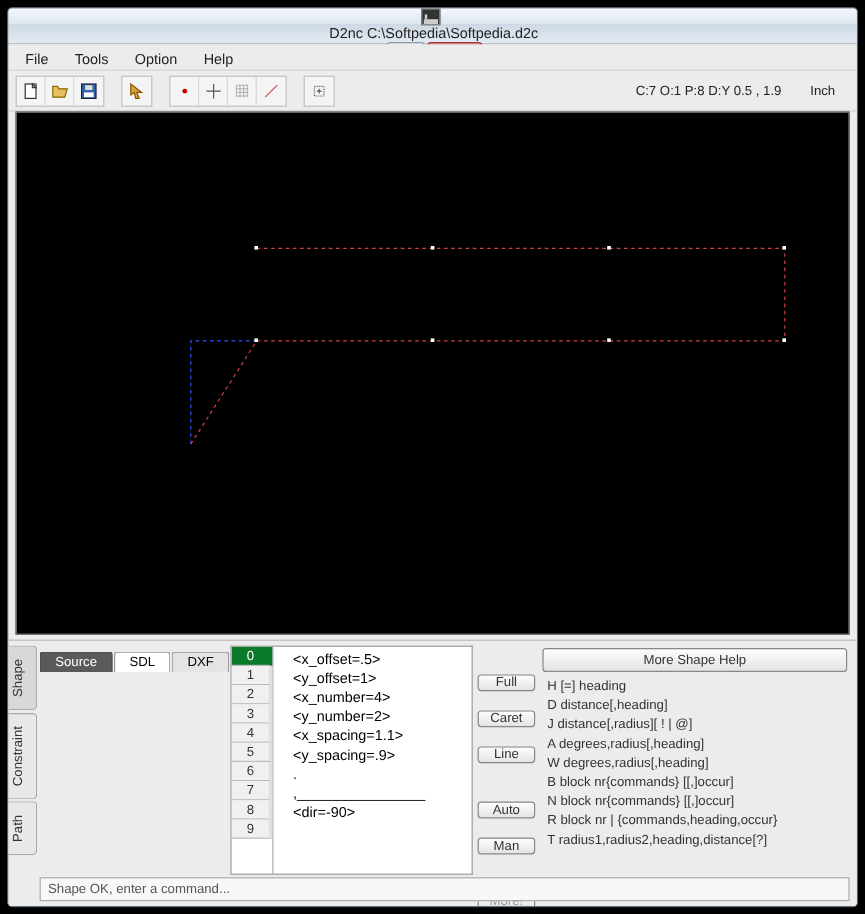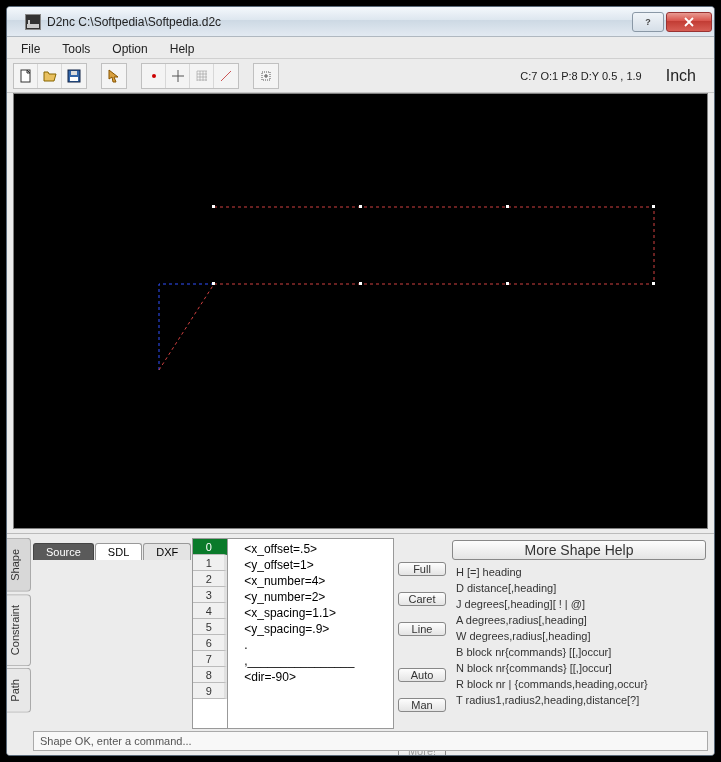--- a/index.html
+++ b/index.html
@@ -25,22 +25,23 @@
     border-radius: 4px;
     display: flex;
     flex-direction: column;
     overflow: hidden;
   }
   .titlebar {
     height: 30px;
     background: linear-gradient(to bottom, #f4f8fc 0%, #dde6ef 45%, #cdd9e4 46%, #e3eaf2 100%);
     display: flex;
     align-items: center;
-    padding: 0 2px 0 18px;
+    padding: 0 2px 0 4px;
     border-bottom: 1px solid #b0b8c0;
+    flex-direction: column;
   }
   .app-icon {
     width: 16px; height: 16px;
     background: #333;
     border: 1px solid #888;
     margin-right: 6px;
     display: inline-flex;
     align-items: center;
     justify-content: center;
   }
@@ -107,21 +108,21 @@
   .tb-btn:last-child { border-right: none; }
   .tb-btn svg { width: 16px; height: 16px; }
   .tb-spacer { flex: 1; }
   .status-coords {
     color: #222;
     font-size: 11px;
     padding-right: 24px;
   }
   .unit-label {
     color: #222;
-    font-size: 16px;
+    font-size: 11px;
     padding-right: 12px;
   }
   .canvas-area {
     flex: 1;
     background: #ececec;
     padding: 0 6px 4px 6px;
   }
   .canvas {
     width: 100%;
     height: 100%;
@@ -262,21 +263,21 @@
     width: 258px;
     padding: 2px 2px 0 2px;
     display: flex;
     flex-direction: column;
   }
   .help-btn {
     height: 20px;
     border: 1px solid #888;
     border-radius: 3px;
     background: linear-gradient(to bottom, #fdfdfd, #e4e4e4);
-    font-size: 14px;
+    font-size: 11px;
     color: #333;
     display: flex;
     align-items: center;
     justify-content: center;
     margin-bottom: 4px;
   }
   .help-list {
     flex: 1;
     font-size: 11px;
     color: #333;
@@ -463,21 +464,21 @@
             <div class="mid-btn">Man</div>
             <div class="mid-gap"></div>
             <div class="mid-btn disabled">More!</div>
             <div class="mid-btn">Format</div>
           </div>
           <div class="right-section">
             <div class="help-btn">More Shape Help</div>
             <div class="help-list">
               <div>H [=] heading</div>
               <div>D distance[,heading]</div>
-              <div>J degrees[,heading][ ! | @]</div>
+              <div>J distance[,radius][ ! | @]</div>
               <div>A degrees,radius[,heading]</div>
               <div>W degrees,radius[,heading]</div>
               <div>B block nr{commands} [[,]occur]</div>
               <div>N block nr{commands} [[,]occur]</div>
               <div>R block nr | {commands,heading,occur}</div>
               <div>T radius1,radius2,heading,distance[?]</div>
             </div>
           </div>
         </div>
         <div class="status-row">

